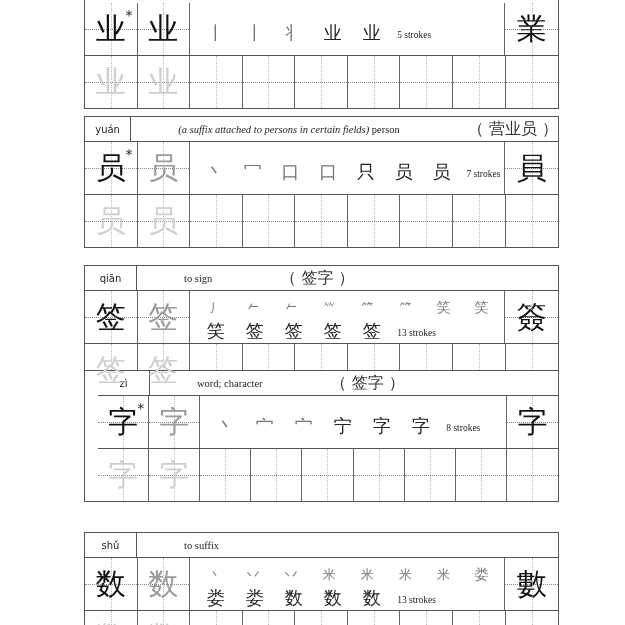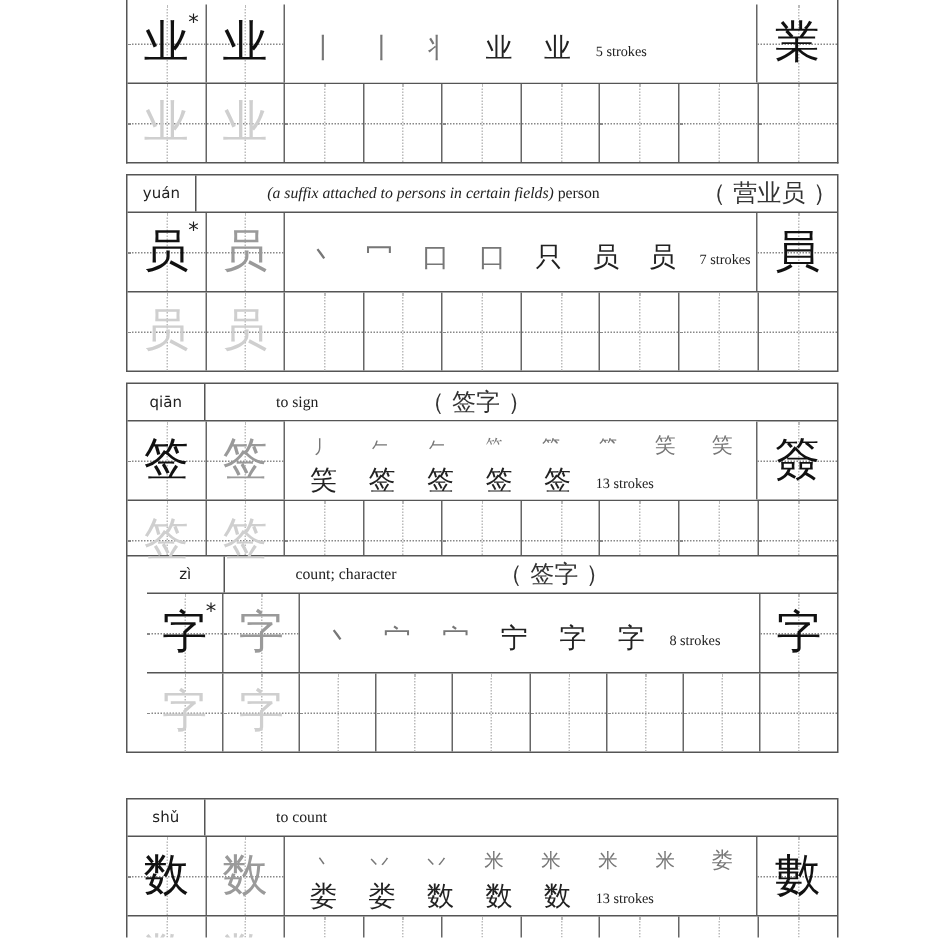--- a/index.html
+++ b/index.html
@@ -178,21 +178,21 @@
     <div class="cell"></div>
     <div class="cell"></div>
     <div class="cell"></div>
     <div class="cell"></div>
     <div class="cell"></div>
     <div class="cell"></div>
     <div class="cell"></div>
   </div>
 </div>
 
-<div class="block" style="top:255px;">
+<div class="block" style="top:265px;">
   <div class="hdr">
     <div class="pinyin">qiān</div>
     <div class="def"><span>to sign</span></div>
     <div class="word">（ 签字 ）</div>
   </div>
   <div class="row r1">
     <div class="cell">
       <span class="ch dark">签</span>
     </div>
     <div class="cell">
@@ -235,21 +235,21 @@
     <div class="cell"></div>
     <div class="cell"></div>
     <div class="cell"></div>
     <div class="cell"></div>
   </div>
 </div>
 
 <div class="block" style="top:370px;padding-left:13px;">
   <div class="hdr">
     <div class="pinyin">zì</div>
-    <div class="def"><span>count; character</span></div>
+    <div class="def"><span>word; character</span></div>
     <div class="word">（ 签字 ）</div>
   </div>
   <div class="row r1">
     <div class="cell">
       <span class="ch dark">字</span>
       <span class="star">*</span>
     </div>
     <div class="cell">
       <span class="ch mid">字</span>
     </div>
@@ -281,21 +281,21 @@
     <div class="cell"></div>
     <div class="cell"></div>
     <div class="cell"></div>
     <div class="cell"></div>
   </div>
 </div>
 
 <div class="block" style="top:532px;">
   <div class="hdr">
     <div class="pinyin">shǔ</div>
-    <div class="def"><span>to count</span></div>
+    <div class="def"><span>to suffix</span></div>
   </div>
   <div class="row r1">
     <div class="cell">
       <span class="ch dark">数</span>
     </div>
     <div class="cell">
       <span class="ch mid">数</span>
     </div>
     <div class="strokes-area">
       <div class="strokes-line top">

